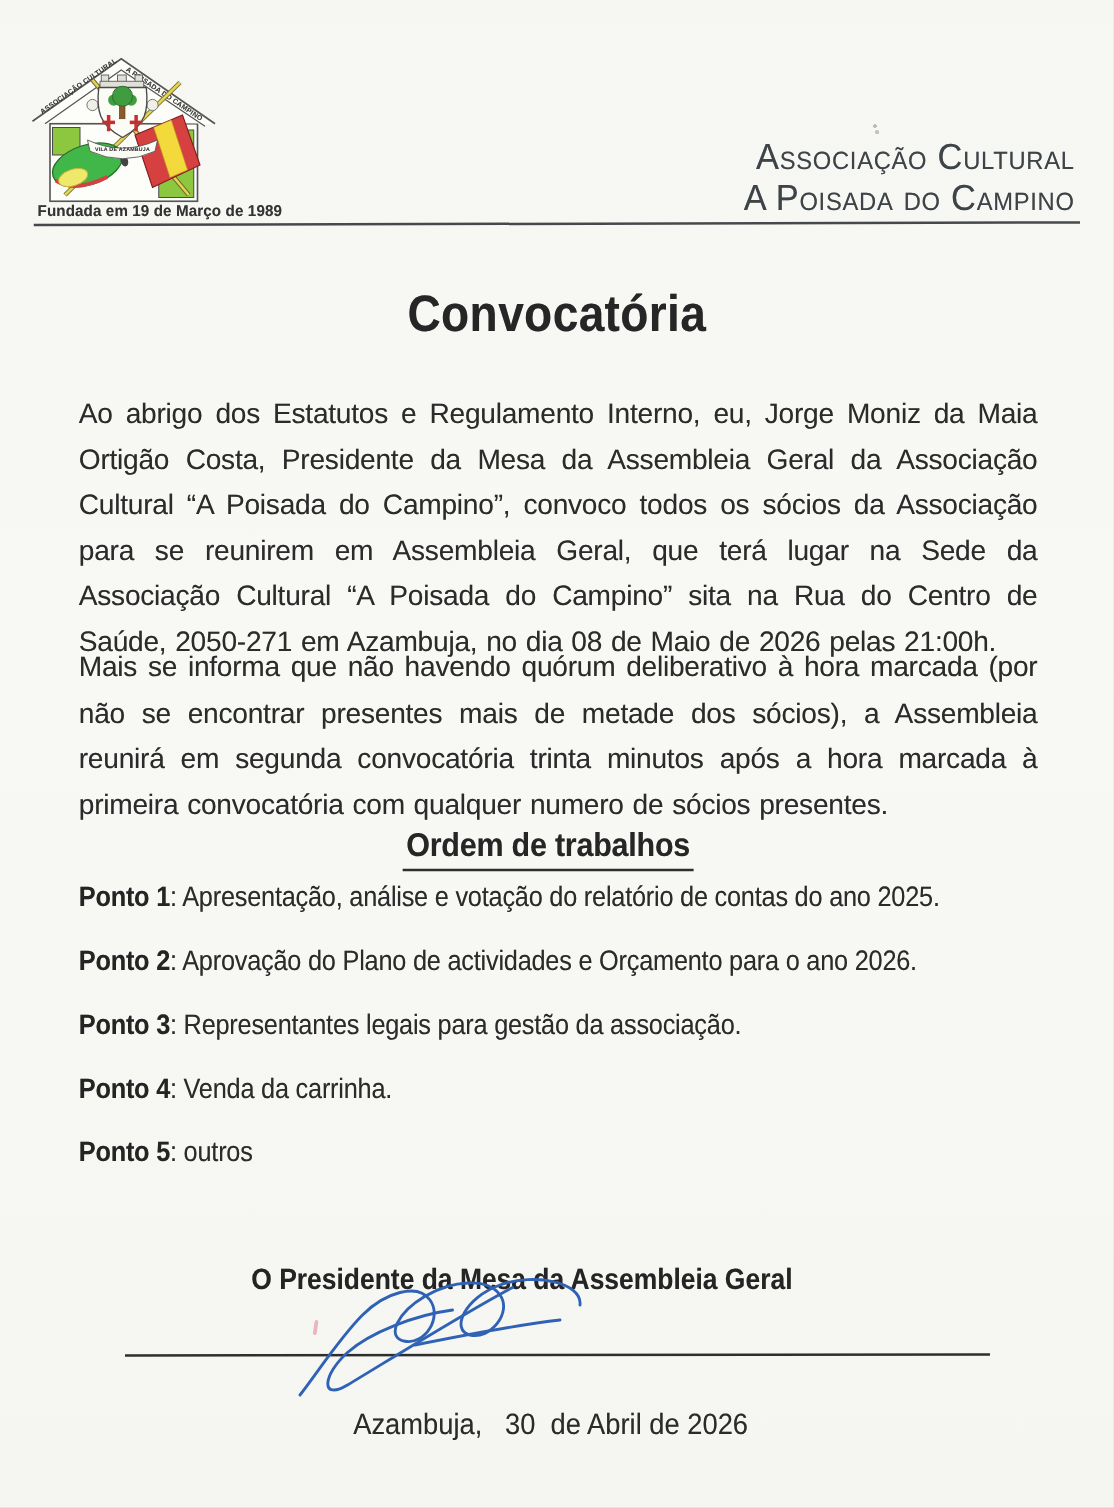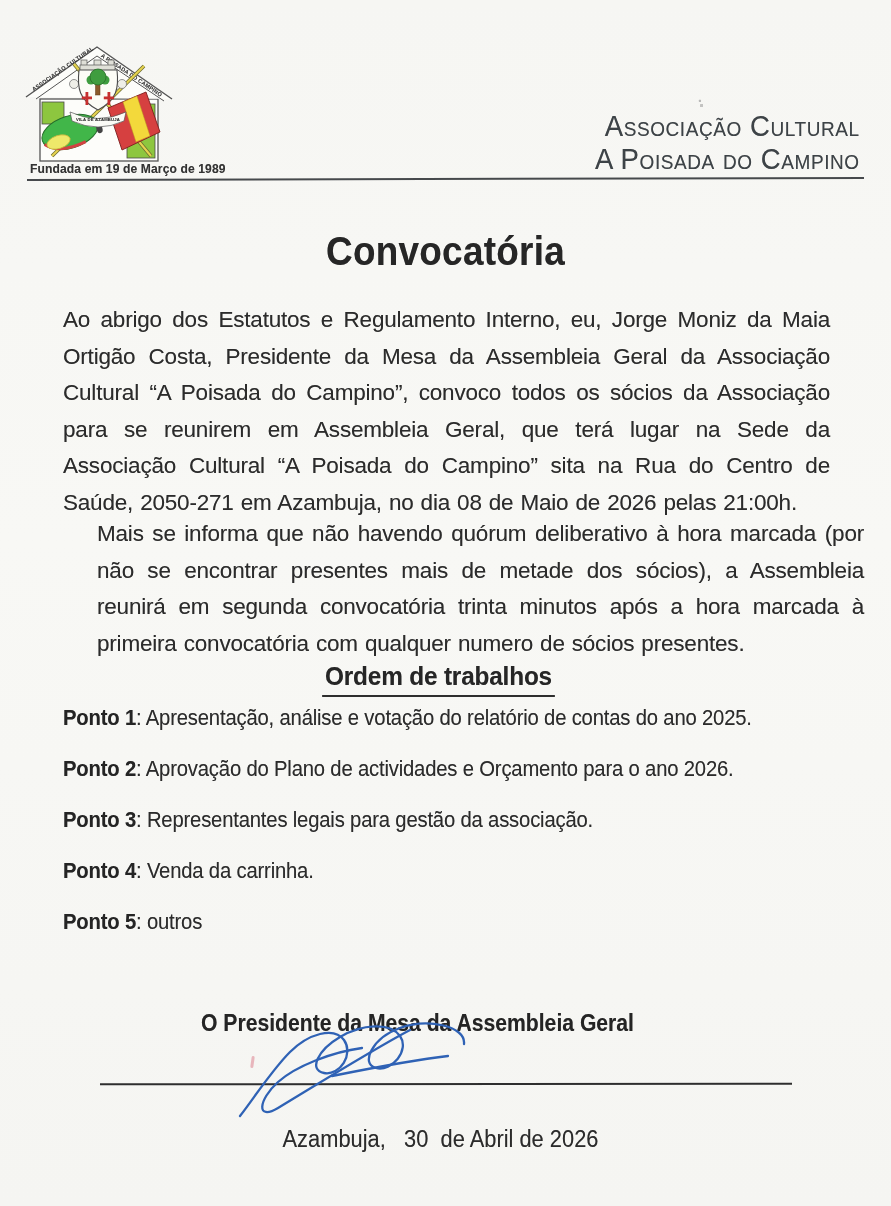--- a/index.html
+++ b/index.html
@@ -34,22 +34,22 @@
   .title{
     position:absolute;left:0;top:228px;width:100%;margin:0;text-align:center;
     font-size:41px;font-weight:700;color:#262626;letter-spacing:.3px;
     transform:scaleX(.9);
   }
   .para{
     position:absolute;left:63px;width:767px;margin:0;
     font-size:22.5px;line-height:36.6px;letter-spacing:-.2px;word-spacing:1px;
     text-align:justify;color:#2b2b2b;
   }
-  .p1{top:302px;}
-  .p2{top:516px;margin-left:34px;}
+  .p1{top:313px;}
+  .p2{top:516px;}
   .agenda-title-wrap{position:absolute;left:0;top:661px;width:100%;text-align:center;
     transform:translateX(-7px) scaleX(.92);}
   .agenda-title{
     display:inline-block;font-size:26.5px;font-weight:700;color:#262626;
     border-bottom:2.6px solid #2e2e2e;padding:0 3px 3px 3px;letter-spacing:-.2px;
   }
   .ponto{
     position:absolute;left:63px;white-space:nowrap;font-size:22.5px;letter-spacing:-.2px;
     transform:scaleX(.9);transform-origin:left center;
   }

